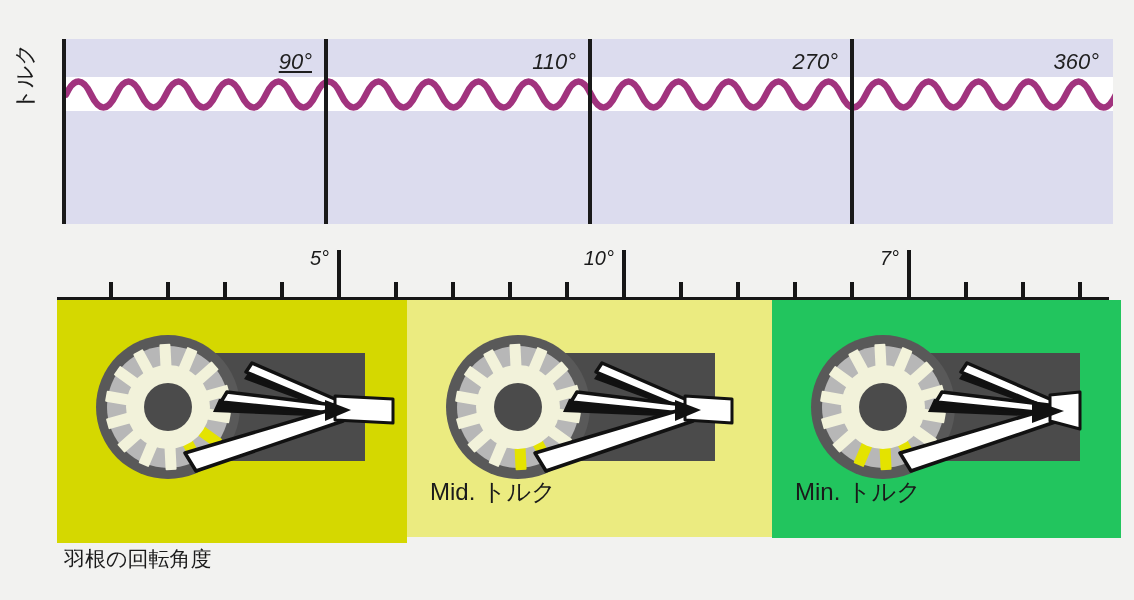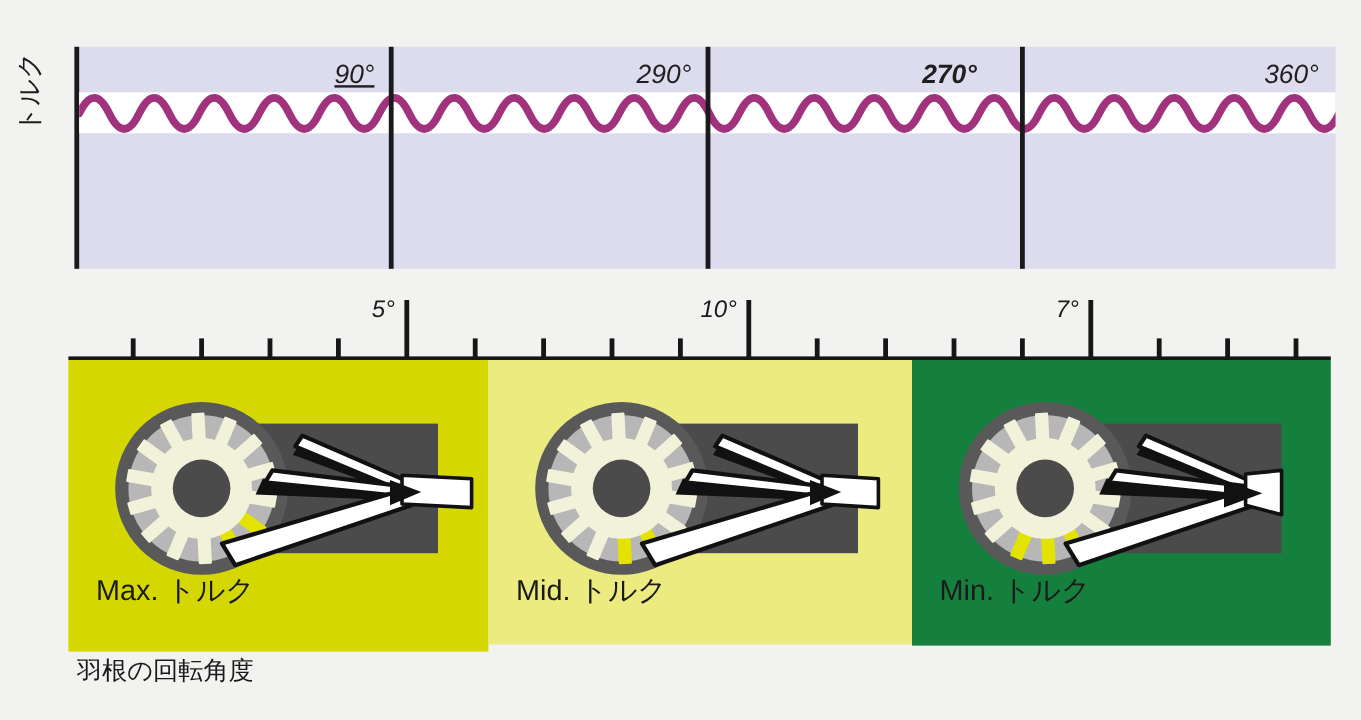--- a/index.html
+++ b/index.html
@@ -62,23 +62,23 @@
 
   <div class="chart" style="background: rgb(220, 220, 238);">
     <div class="band" style="background: rgb(255, 255, 255);"></div>
 
     <svg class="wave-svg" width="1047" height="185" viewBox="0 0 1047 185">
       <path fill="none" stroke-linecap="round" d="M0,55.5 Q12.5,29.5 25,55.5 Q37.5,81.5 50,55.5 Q62.5,29.5 75,55.5 Q87.5,81.5 100,55.5 Q112.5,29.5 125,55.5 Q137.5,81.5 150,55.5 Q162.5,29.5 175,55.5 Q187.5,81.5 200,55.5 Q212.5,29.5 225,55.5 Q237.5,81.5 250,55.5 Q262.5,29.5 275,55.5 Q287.5,81.5 300,55.5 Q312.5,29.5 325,55.5 Q337.5,81.5 350,55.5 Q362.5,29.5 375,55.5 Q387.5,81.5 400,55.5 Q412.5,29.5 425,55.5 Q437.5,81.5 450,55.5 Q462.5,29.5 475,55.5 Q487.5,81.5 500,55.5 Q512.5,29.5 525,55.5 Q537.5,81.5 550,55.5 Q562.5,29.5 575,55.5 Q587.5,81.5 600,55.5 Q612.5,29.5 625,55.5 Q637.5,81.5 650,55.5 Q662.5,29.5 675,55.5 Q687.5,81.5 700,55.5 Q712.5,29.5 725,55.5 Q737.5,81.5 750,55.5 Q762.5,29.5 775,55.5 Q787.5,81.5 800,55.5 Q812.5,29.5 825,55.5 Q837.5,81.5 850,55.5 Q862.5,29.5 875,55.5 Q887.5,81.5 900,55.5 Q912.5,29.5 925,55.5 Q937.5,81.5 950,55.5 Q962.5,29.5 975,55.5 Q987.5,81.5 1000,55.5 Q1012.5,29.5 1025,55.5 Q1037.5,81.5 1050,55.5" stroke="#a1337e" stroke-width="6.5"></path>
     </svg>
   <div class="vline" style="left: 258px; background: rgb(26, 26, 26);"></div>
       <div class="angle-label" style="left: 246px; text-decoration: underline;">90°</div>
       <div class="vline" style="left: 522px; background: rgb(26, 26, 26);"></div>
-      <div class="angle-label" style="left: 510px;">290°</div>
+      <div class="angle-label" style="left: 510px;">110°</div>
       <div class="vline" style="left: 784px; background: rgb(26, 26, 26);"></div>
-      <div class="angle-label" style="left: 748px; font-weight: bold;">270°</div>
+      <div class="angle-label" style="left: 772px;">270°</div>
       <div class="angle-label" style="left: 1033px;">360°</div>
     </div>
 
   <div>
     <div class="scale-line"></div>
   <div class="tick minor" style="left: 109px; background: rgb(22, 22, 22);"></div>
       <div class="tick minor" style="left: 166px; background: rgb(22, 22, 22);"></div>
       <div class="tick minor" style="left: 223px; background: rgb(22, 22, 22);"></div>
       <div class="tick minor" style="left: 280px; background: rgb(22, 22, 22);"></div>
       <div class="tick major" style="left: 337px; background: rgb(22, 22, 22);"></div>
@@ -124,21 +124,20 @@
           <circle r="24" fill="#4b4b4b"></circle>
         </g>
         <polygon points="193,70 282,103 274,111 187,79" fill="#111111"></polygon>
         <polygon points="162,99 280,107 278,117 156,112" fill="#111111"></polygon>
         <polygon points="195,63 287,103 280,110 189,72" fill="#ffffff" stroke="#111111" stroke-width="3.5" stroke-linejoin="round"></polygon>
         <polygon points="170,92 285,106 283,114 164,102" fill="#ffffff" stroke="#111111" stroke-width="3.5" stroke-linejoin="round"></polygon>
         <polygon points="128,153 283,107 286,121 139,171" fill="#ffffff" stroke="#111111" stroke-width="3.5" stroke-linejoin="round"></polygon>
         <polygon points="278,96 336,99 336,123 278,120" fill="#ffffff" stroke="#111111" stroke-width="3" stroke-linejoin="round"></polygon>
         <polygon points="268,100 294,110 268,121" fill="#111111"></polygon>
       </svg>
-    <div class="panel-label">Max. トルク</div>
   </div>
   <div class="panel panel-mid" style="background: rgb(235, 235, 128);">
     <svg class="rotor-svg" width="350" height="237" viewBox="0 0 350 237">
         <rect x="111" y="53" width="197" height="108" fill="#4b4b4b"></rect>
         <g transform="translate(111,107)">
           <circle r="72" fill="#595959"></circle>
           <circle r="61" fill="#b7b7b7"></circle>
           <rect x="34" y="-5.5" width="29" height="11" rx="1" fill="#f2f2da" transform="rotate(10)"></rect>
           <rect x="34" y="-5.5" width="29" height="11" rx="1" fill="#f2f2da" transform="rotate(35.714285714285715)"></rect>
           <rect x="34" y="-5.5" width="29" height="11" rx="1" fill="#e4e300" transform="rotate(61.42857142857143)"></rect>
@@ -159,21 +158,21 @@
         <polygon points="193,70 282,103 274,111 187,79" fill="#111111"></polygon>
         <polygon points="162,99 280,107 278,117 156,112" fill="#111111"></polygon>
         <polygon points="195,63 287,103 280,110 189,72" fill="#ffffff" stroke="#111111" stroke-width="3.5" stroke-linejoin="round"></polygon>
         <polygon points="170,92 285,106 283,114 164,102" fill="#ffffff" stroke="#111111" stroke-width="3.5" stroke-linejoin="round"></polygon>
         <polygon points="128,153 283,107 286,121 139,171" fill="#ffffff" stroke="#111111" stroke-width="3.5" stroke-linejoin="round"></polygon>
         <polygon points="278,96 325,99 325,123 278,120" fill="#ffffff" stroke="#111111" stroke-width="3" stroke-linejoin="round"></polygon>
         <polygon points="268,100 294,110 268,121" fill="#111111"></polygon>
       </svg>
     <div class="panel-label">Mid. トルク</div>
   </div>
-  <div class="panel panel-min" style="background: #15803d;">
+  <div class="panel panel-min" style="background: #22c55e; margin-left: 12px;">
     <svg class="rotor-svg" width="350" height="238" viewBox="0 0 350 238">
         <rect x="111" y="53" width="197" height="108" fill="#4b4b4b"></rect>
         <g transform="translate(111,107)">
           <circle r="72" fill="#595959"></circle>
           <circle r="61" fill="#b7b7b7"></circle>
           <rect x="34" y="-5.5" width="29" height="11" rx="1" fill="#f2f2da" transform="rotate(10)"></rect>
           <rect x="34" y="-5.5" width="29" height="11" rx="1" fill="#f2f2da" transform="rotate(35.714285714285715)"></rect>
           <rect x="34" y="-5.5" width="29" height="11" rx="1" fill="#e4e300" transform="rotate(61.42857142857143)"></rect>
           <rect x="34" y="-5.5" width="29" height="11" rx="1" fill="#e4e300" transform="rotate(87.14285714285714)"></rect>
           <rect x="34" y="-5.5" width="29" height="11" rx="1" fill="#e4e300" transform="rotate(112.85714285714286)"></rect>

